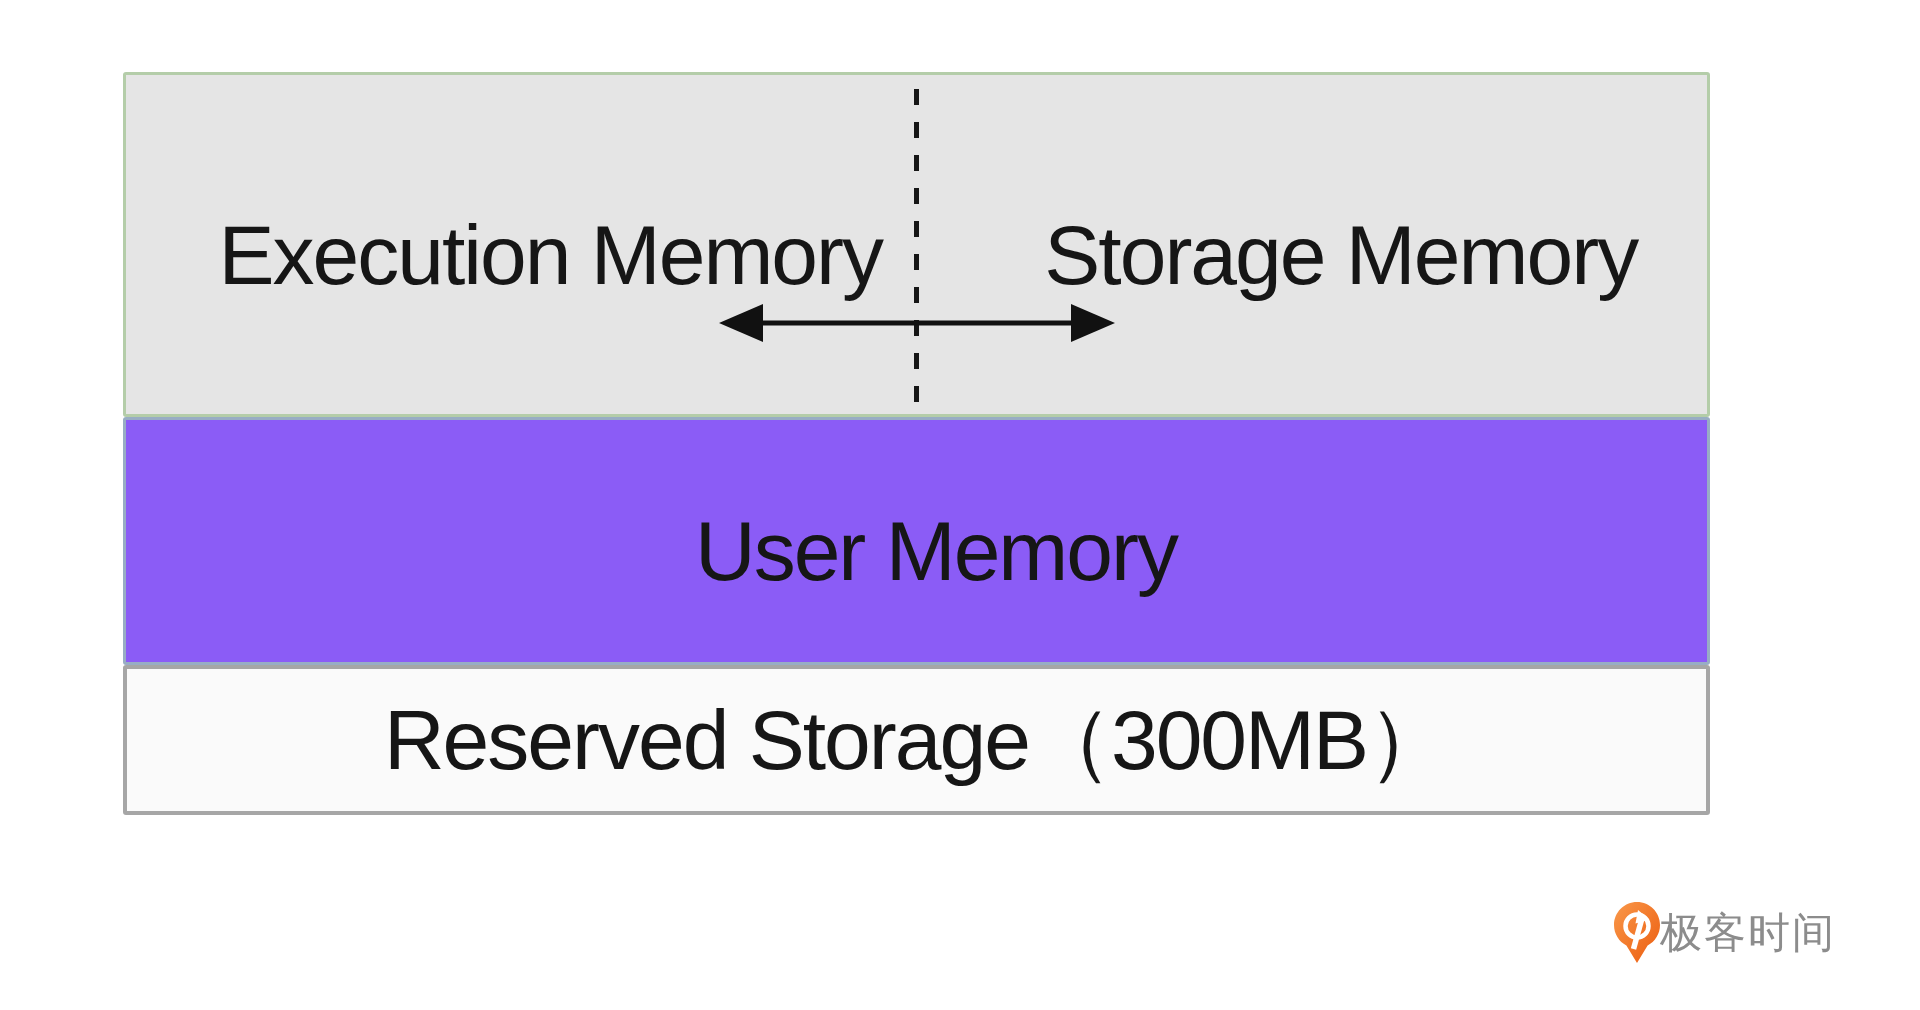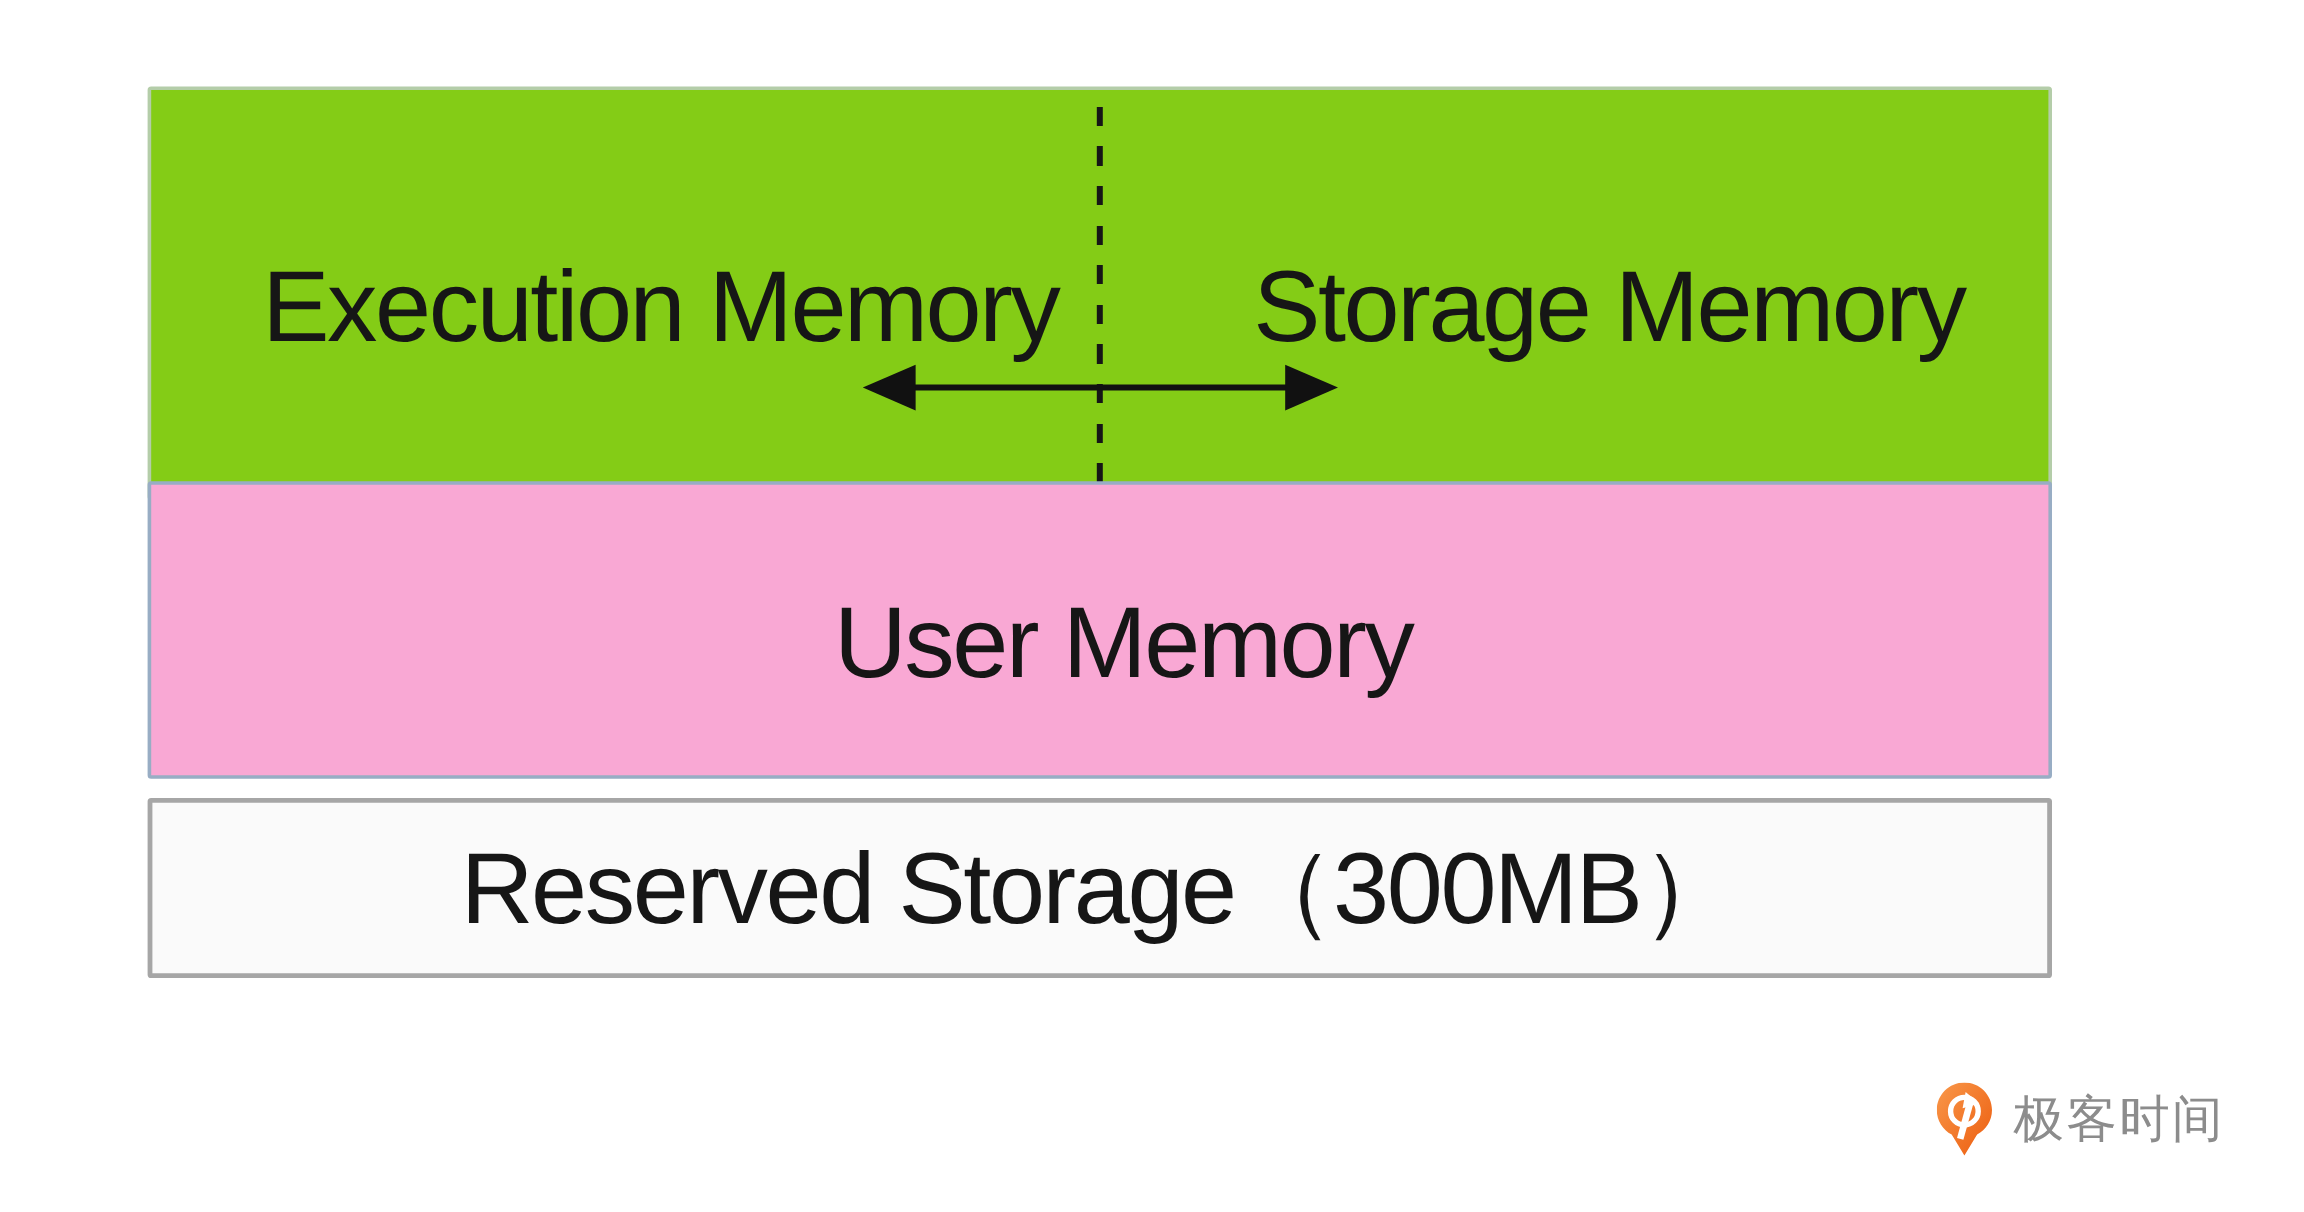--- a/index.html
+++ b/index.html
@@ -25,28 +25,28 @@
     position: absolute;
     left: 0;
     width: 100%;
     box-sizing: border-box;
     border-radius: 3px;
   }
 
   .region-unified {
     top: 0;
     height: 345px;
-    background: #84cc16;
+    background: #e5e5e5;
     border: 3px solid #b4cda9;
   }
 
   .region-user {
-    top: 329px;
+    top: 345px;
     height: 248px;
-    background: #f9a8d4;
+    background: #8b5cf6;
     border: 3px solid #98adc4;
     padding-left: 39px;
   }
 
   .region-reserved {
     top: 593px;
     height: 150px;
     background: #fafafa;
     border: 4px solid #a6a6a6;
   }
@@ -99,21 +99,20 @@
     box-sizing: border-box;
   }
   .region-user .center-label { padding-top: 20px; }
 
   .logo {
     position: absolute;
     left: 1614px;
     top: 902px;
     display: flex;
     align-items: center;
-    gap: 18px;
   }
   .logo-text {
     font-size: 42px;
     line-height: 1;
     letter-spacing: 2px;
     color: #8c8c8c;
     white-space: nowrap;
   }
 </style>
 </head>

